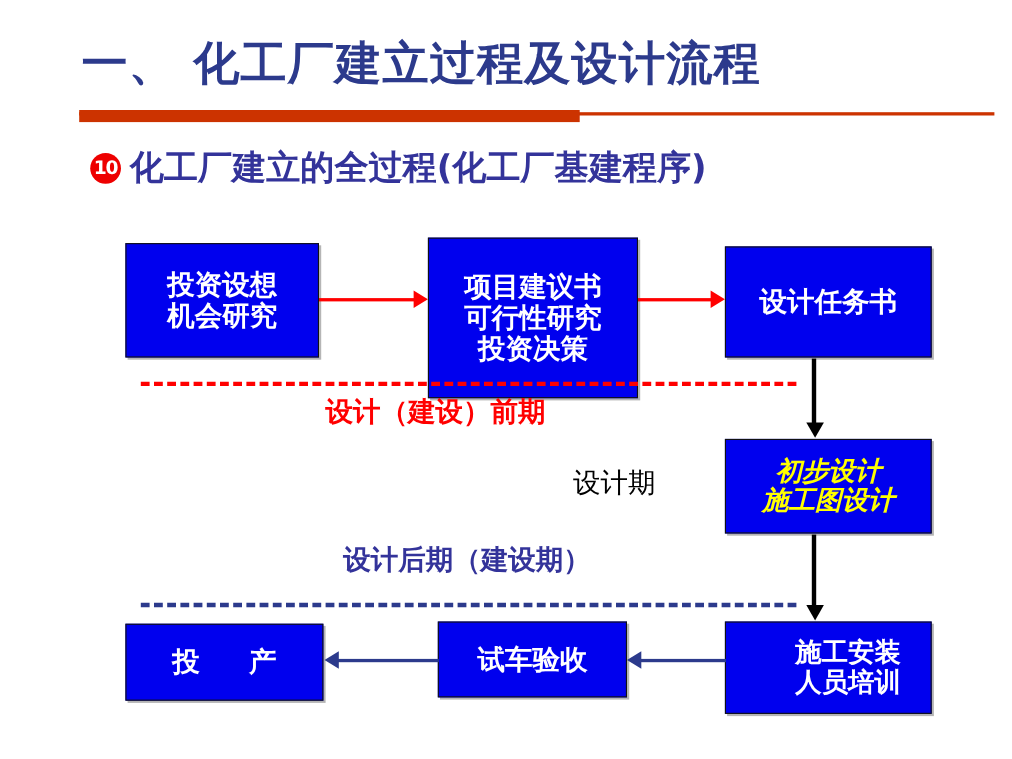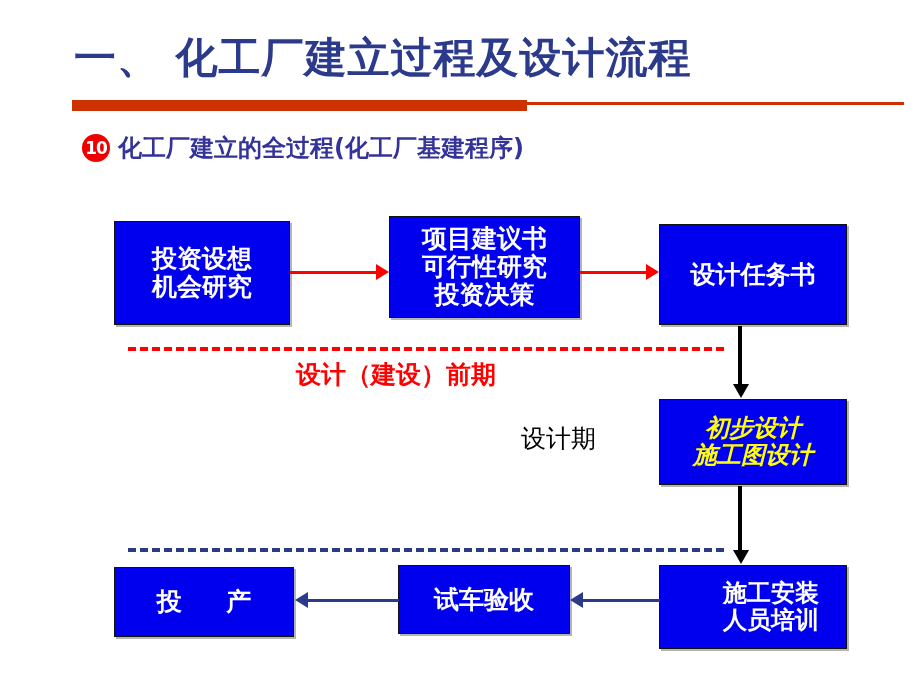--- a/index.html
+++ b/index.html
@@ -73,21 +73,21 @@
     font-weight: bold;
     display: flex;
     align-items: center;
     justify-content: center;
     margin-right: 8px;
     flex: none;
     font-family: "DejaVu Sans", "Liberation Sans", sans-serif;
     letter-spacing: -1px;
   }
   .subtitle-text {
-    font-size: 24px;
+    font-size: 31px;
     font-weight: bold;
     color: #33339a;
     letter-spacing: 0px;
   }
 
   
   .node {
     position: absolute;
     background: #0000ee;
     border: 1px solid #111111;
@@ -100,21 +100,21 @@
     font-weight: bold;
     font-size: 25px;
     line-height: 1.12;
     box-sizing: border-box;
   }
   .node .node-text { display: block; white-space: pre-line; }
   .node.yellow-text { color: #ffff00; }
   .node.spaced .node-text { letter-spacing: 18px; text-indent: 18px; }
 
   #node-investment  { left: 90px;  top: 221px; width: 176px; height: 104px; }
-  #node-proposal    { left: 365px; top: 216px; width: 191px; height: 102px; }
+  #node-proposal    { left: 365px; top: 216px; width: 191px; height: 146px; }
   #node-designtask  { left: 635px; top: 224px; width: 188px; height: 101px; }
   #node-prelim      { left: 635px; top: 399px; width: 188px; height: 86px;  font-size: 24px; font-style: italic; }
   #node-construct   { left: 635px; top: 565px; width: 188px; height: 84px;  font-size: 24px; padding-left: 36px; }
   #node-commission  { left: 374px; top: 565px; width: 172px; height: 69px; }
   #node-production  { left: 90px;  top: 567px; width: 180px; height: 70px; }
 
   
   .conn { position: absolute; }
   .h-line { height: 3px; }
   .v-line { width: 3px; }
@@ -231,14 +231,15 @@
   <div class="arrow-head arrow-left navy-head" id="arrow5-head"></div>
 
   <div class="conn h-line navy" id="arrow6-line"></div>
   <div class="arrow-head arrow-left navy-head" id="arrow6-head"></div>
 
   <div class="dashed" id="dash-red"></div>
   <div class="dashed" id="dash-navy"></div>
 
   <div class="phase-label" id="label-pre">设计（建设）前期</div>
   <div class="phase-label" id="label-mid">设计期</div>
+  <div class="phase-label" id="label-post">设计后期（建设期）</div>
 
 </div>
 
 </body></html>

